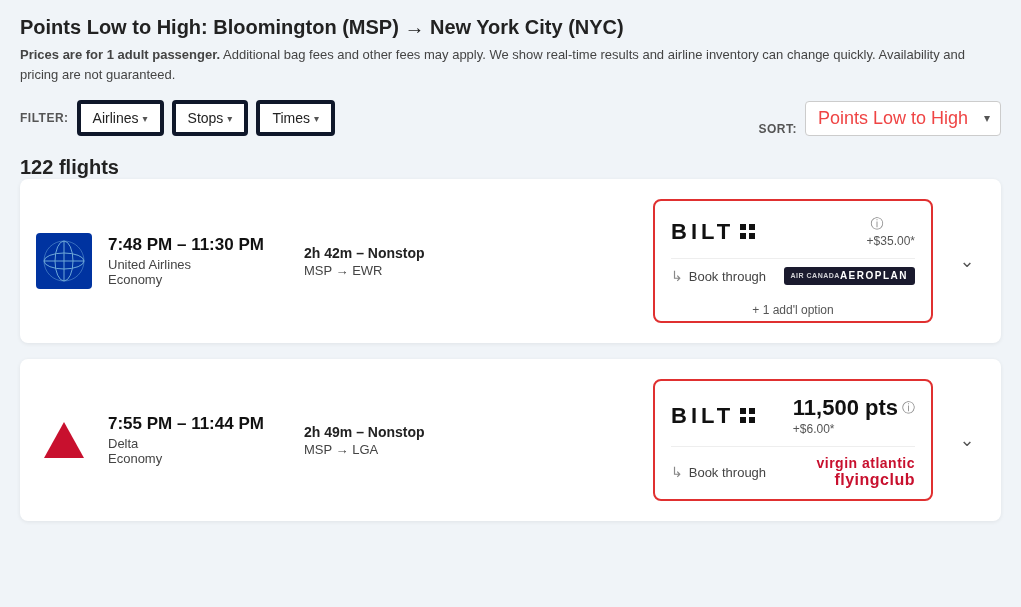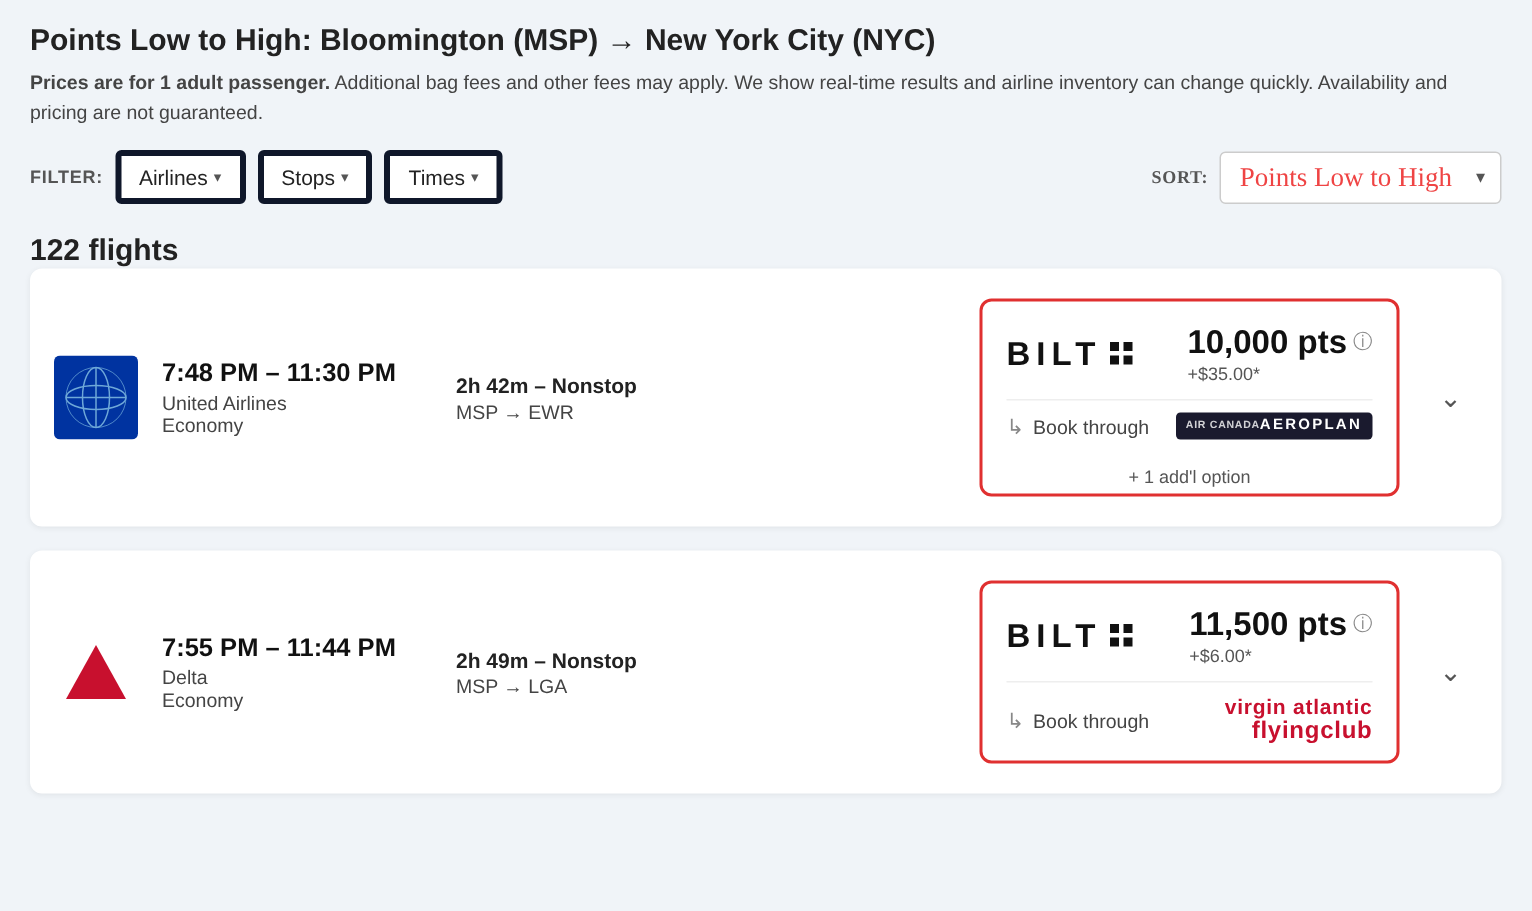--- a/index.html
+++ b/index.html
@@ -59,23 +59,22 @@
       font-size: 14px;
       cursor: pointer;
       color: #222;
     }
     .filter-btn .chevron {
       font-size: 10px;
       color: #555;
     }
     .sort-section {
       display: flex;
-      align-items: center;
+      align-items: flex-end;
       gap: 8px;
-      font-family: Liberation Serif, serif;
     }
     .sort-label {
       font-size: 12px;
       font-weight: 600;
       color: #555;
       text-transform: uppercase;
       letter-spacing: 0.5px;
     }
     .sort-select-wrapper {
       position: relative;
@@ -381,21 +380,20 @@
           BILT
           <span class="bilt-grid-icon">
             <span></span>
               <span></span>
               <span></span>
               <span></span>
           </span>
         </div>
         <div>
           <div style="display:flex;align-items:center;">
-            <span class="bilt-points">10,000 pts</span>
             <span class="bilt-info-icon">ⓘ</span>
           </div>
           <div class="bilt-plus-cash">+$35.00*</div>
         </div>
       </div>
       <div class="bilt-book-row">
         <div class="book-through-label">
           <span class="arrow-icon">↳</span>
           <span>Book through</span>
         </div>

